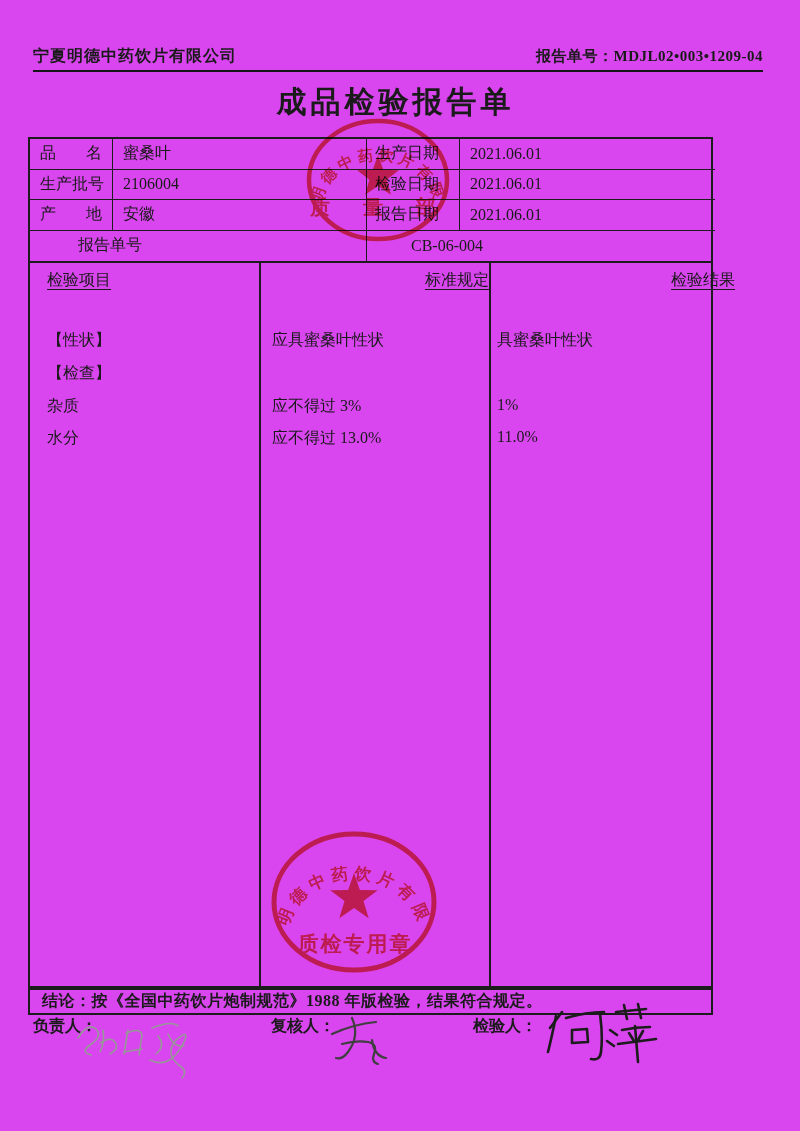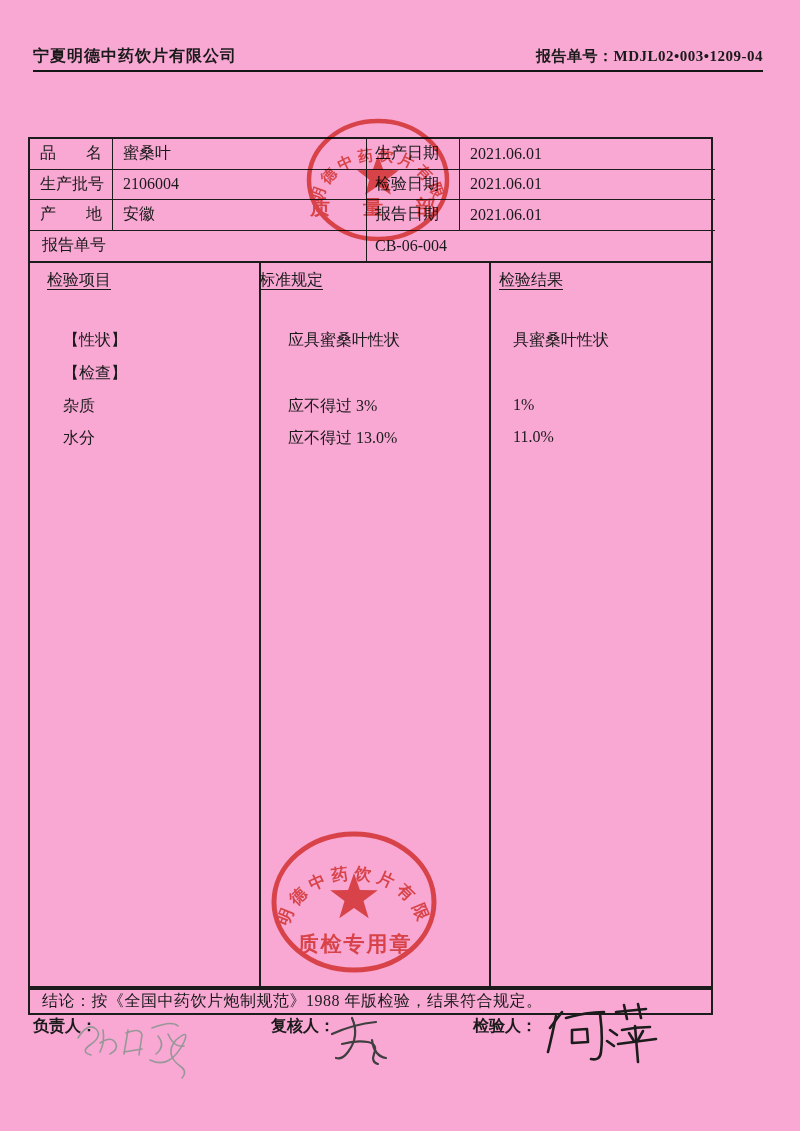--- a/index.html
+++ b/index.html
@@ -1,70 +1,71 @@
 <!DOCTYPE html>
 <html><head>
 <meta charset="utf-8">
 <style>
   html,body{margin:0;padding:0;background:#fff;}
-  .page{position:relative;width:800px;height:1131px;background:#f9a8d4;overflow:hidden;
+  .page{position:relative;width:800px;height:1131px;background:#d946ef;overflow:hidden;
         font-family:"Liberation Serif","DejaVu Serif",serif;color:#1a1a1a;}
   
   .hdr-company{position:absolute;left:33px;top:46px;font-size:16px;font-weight:700;letter-spacing:1px;}
   .hdr-code{position:absolute;right:37px;top:47px;font-size:15px;font-weight:700;letter-spacing:.5px;}
   .hdr-rule{position:absolute;left:33px;top:70px;width:730px;height:2px;background:#151515;}
   .doc-title{position:absolute;left:28px;top:82px;width:735px;text-align:center;
              font-size:30px;font-weight:700;letter-spacing:4px;}
   
   .info-table{position:absolute;left:28px;top:137px;width:685px;height:126px;
               border:2px solid #1c1c1c;box-sizing:border-box;display:grid;
               grid-template-columns:83px 254px 93px 255px;grid-template-rows:repeat(4,1fr);}
   .cell{box-sizing:border-box;border-right:1.5px solid #1c1c1c;border-bottom:1.5px solid #1c1c1c;
         display:flex;align-items:center;font-size:16px;overflow:hidden;white-space:nowrap;}
   .cell.last-col{border-right:none;}
-  .cell.last-row{border-bottom:none;}
+  .cell.last-row{border-bottom:none;margin-left:36px;}
   .lbl{padding:0 10px;}
   .lbl span{display:inline-block;width:100%;text-align:justify;text-align-last:justify;}
   .val{padding:0 10px;}
   .span2{grid-column:span 2;}
   
   .insp-table{position:absolute;left:28px;top:263px;width:685px;height:725px;
               border:2px solid #1c1c1c;border-top:none;box-sizing:border-box;}
   .vline{position:absolute;top:0;bottom:0;width:1.5px;background:#1c1c1c;}
   .v1{left:229px;} .v2{left:459px;}
   .insp-head{position:absolute;top:7px;font-size:16px;text-decoration:underline;
              text-underline-offset:4px;text-decoration-thickness:1px;}
   .h-item{left:17px;}
-  .h-std{left:229px;width:230px;text-align:left;}
-  .h-res{left:469px;width:226px;text-align:left;text-decoration:underline;}
-  .insp-row{position:absolute;left:16px;width:100%;height:22px;font-size:16px;white-space:nowrap;font-family:Liberation Serif, serif;}
+  .h-std{left:229px;width:230px;text-align:right;}
+  .h-res{left:479px;width:226px;text-align:right;text-decoration:underline;}
+  .insp-row{position:absolute;left:0;width:100%;height:22px;font-size:16px;white-space:nowrap;font-family:Liberation Serif, serif;}
   .c-item{position:absolute;left:17px;}
   .c-std{position:absolute;left:242px;}
   .c-res{position:absolute;left:467px;}
   
   .conclusion{position:absolute;left:28px;top:988px;width:685px;height:27px;box-sizing:border-box;
               border:2px solid #1c1c1c;display:flex;align-items:center;padding-left:12px;
-              font-size:16px;font-weight:400;letter-spacing:.5px;}
+              font-size:16px;font-weight:700;letter-spacing:.5px;}
   
   .sig-label{position:absolute;top:1016px;font-size:16px;font-weight:700;}
   .sl-1{left:33px;} .sl-2{left:271px;font-family:Liberation Serif, serif;} .sl-3{left:473px;}
   
   .stamp{position:absolute;mix-blend-mode:multiply;opacity:.8;}
   .stamp text{font-family:"Liberation Serif","DejaVu Serif",serif;font-weight:700;}
   .sig-layer{position:absolute;left:0;top:1000px;}
 </style>
 </head>
 <body>
 
 <div class="page">
 
   <div class="hdr-company">宁夏明德中药饮片有限公司</div>
   <div class="hdr-code"><span>报告单号：</span><span>MDJL02•003•1209-04</span></div>
   <div class="hdr-rule"></div>
 
+  <div class="doc-title">成品检验报告单</div>
 
   <div class="info-table">
     <div class="cell lbl">
         <span>品名</span>
       </div>
     <div class="cell val">蜜桑叶</div>
     <div class="cell val" style="padding:0 0 0 8px;">生产日期</div>
     <div class="cell val last-col">2021.06.01</div>
 
     <div class="cell lbl">

